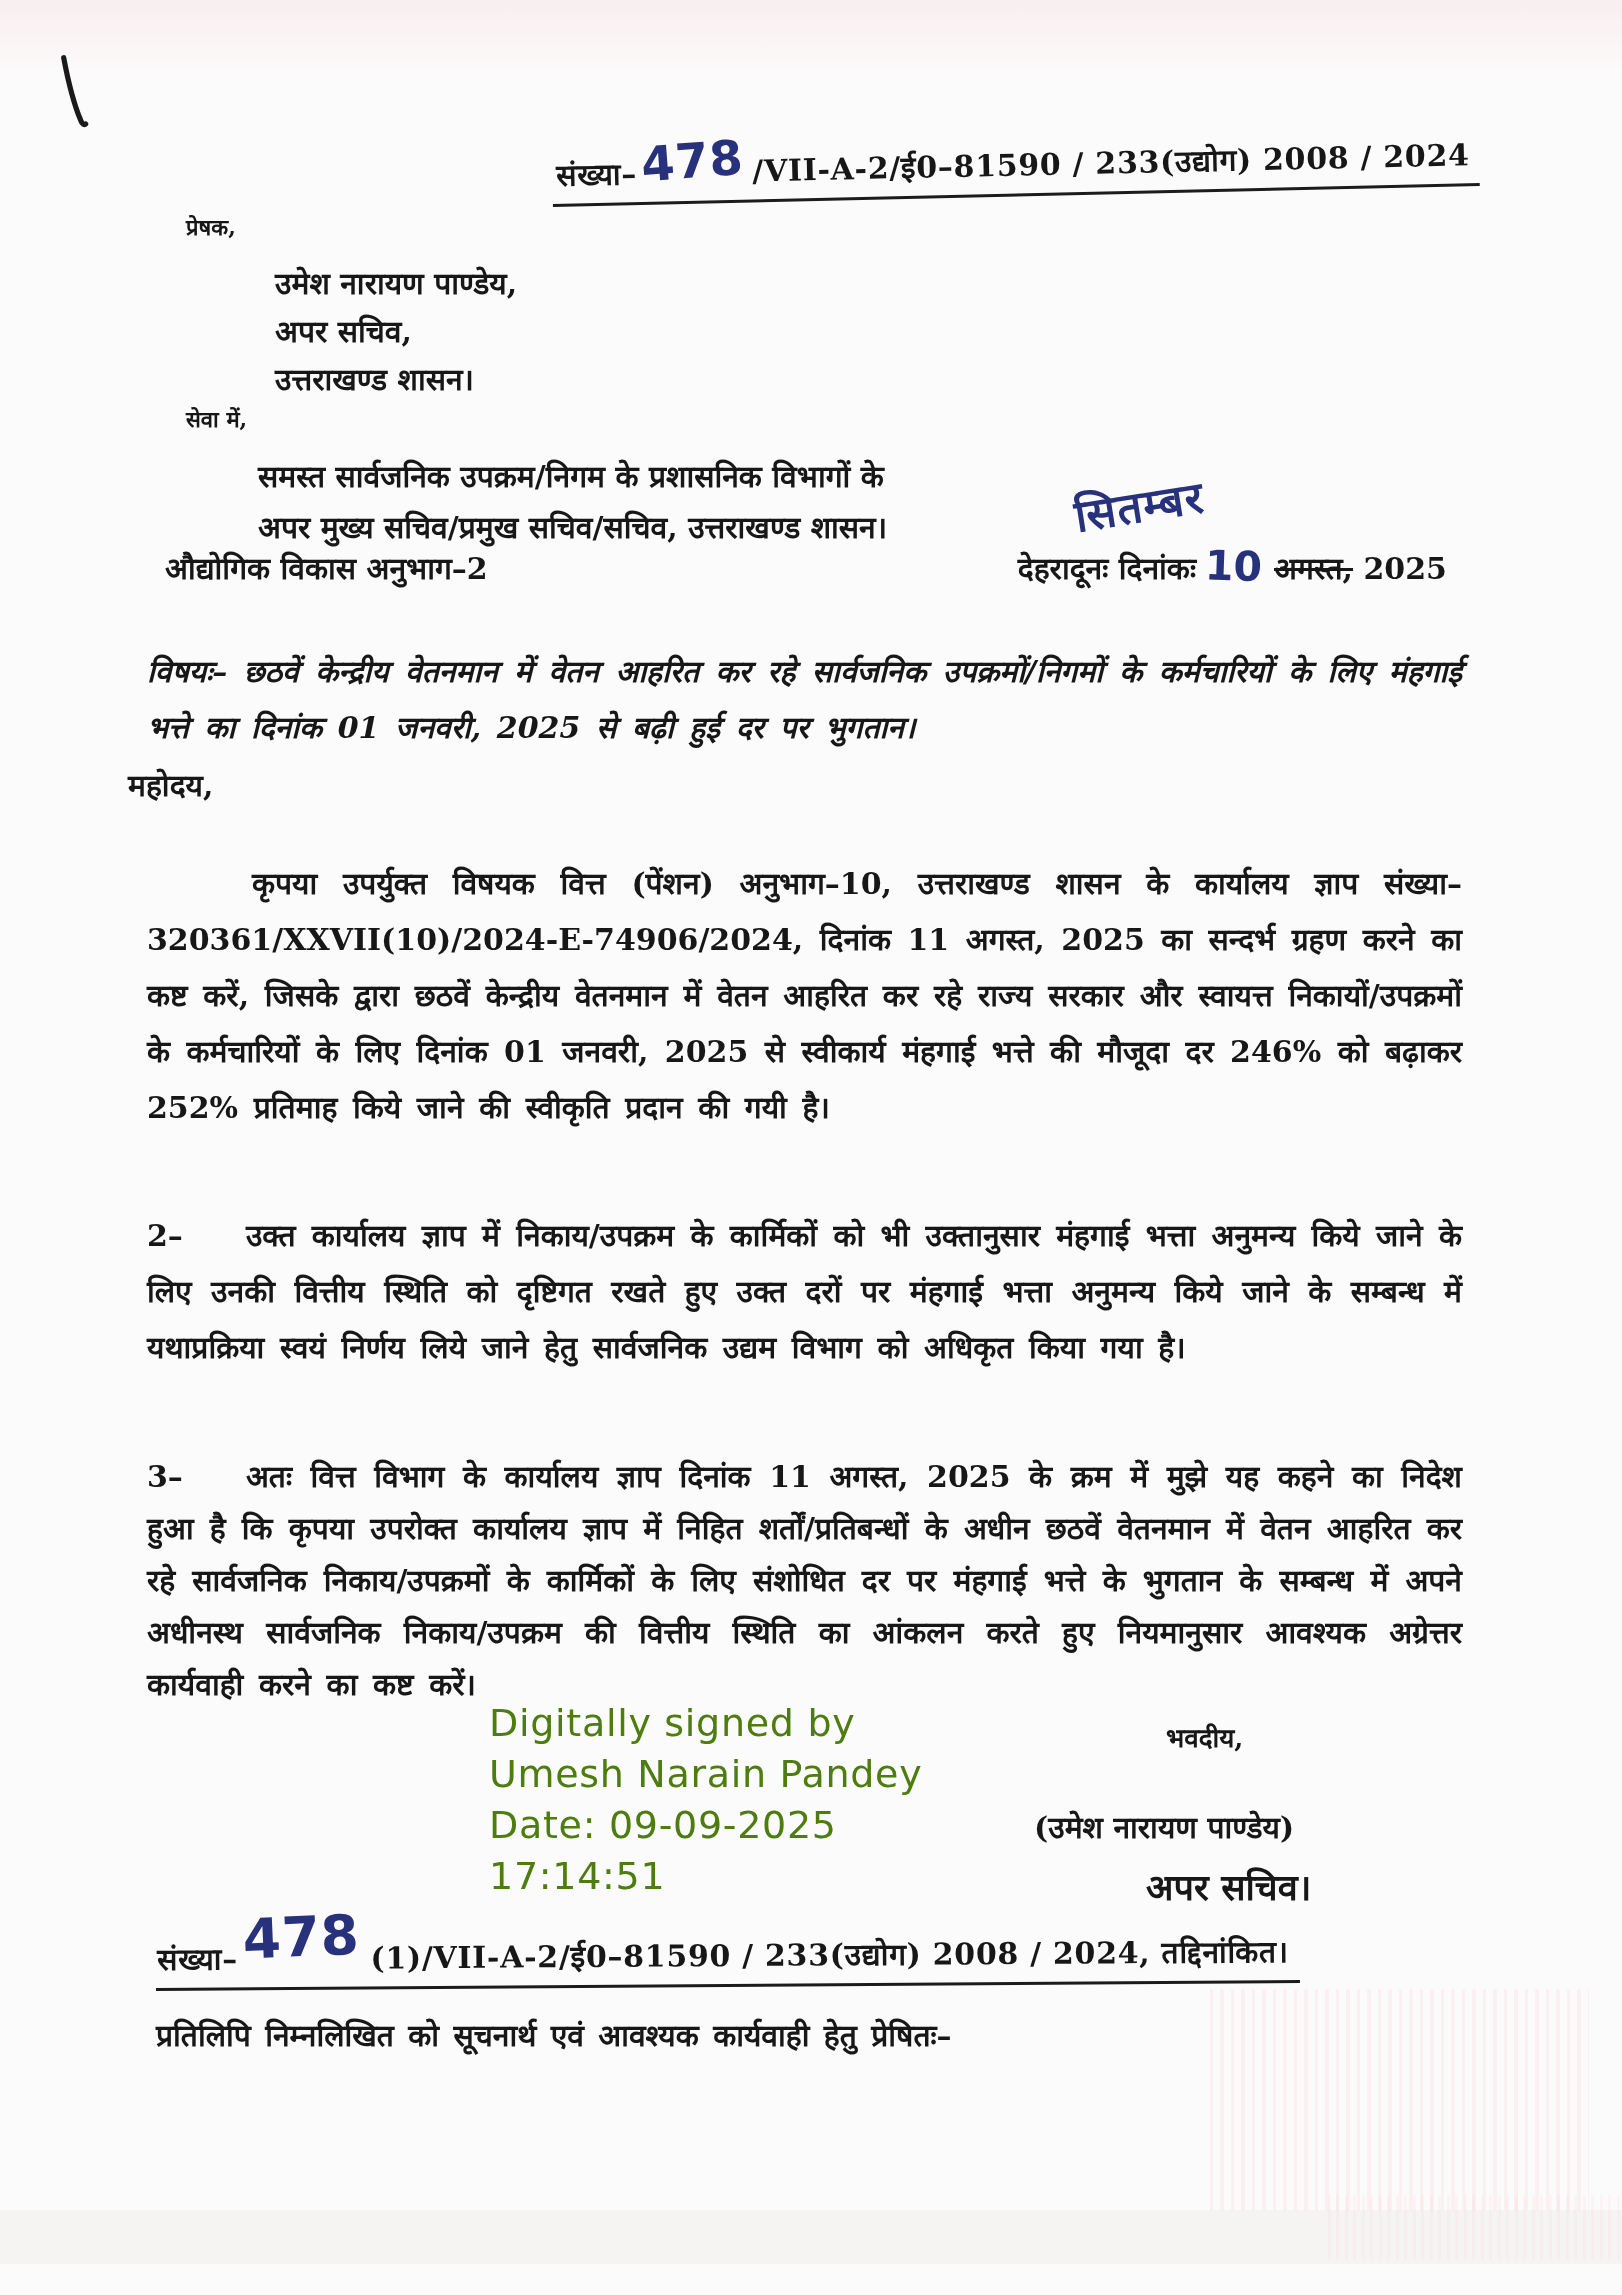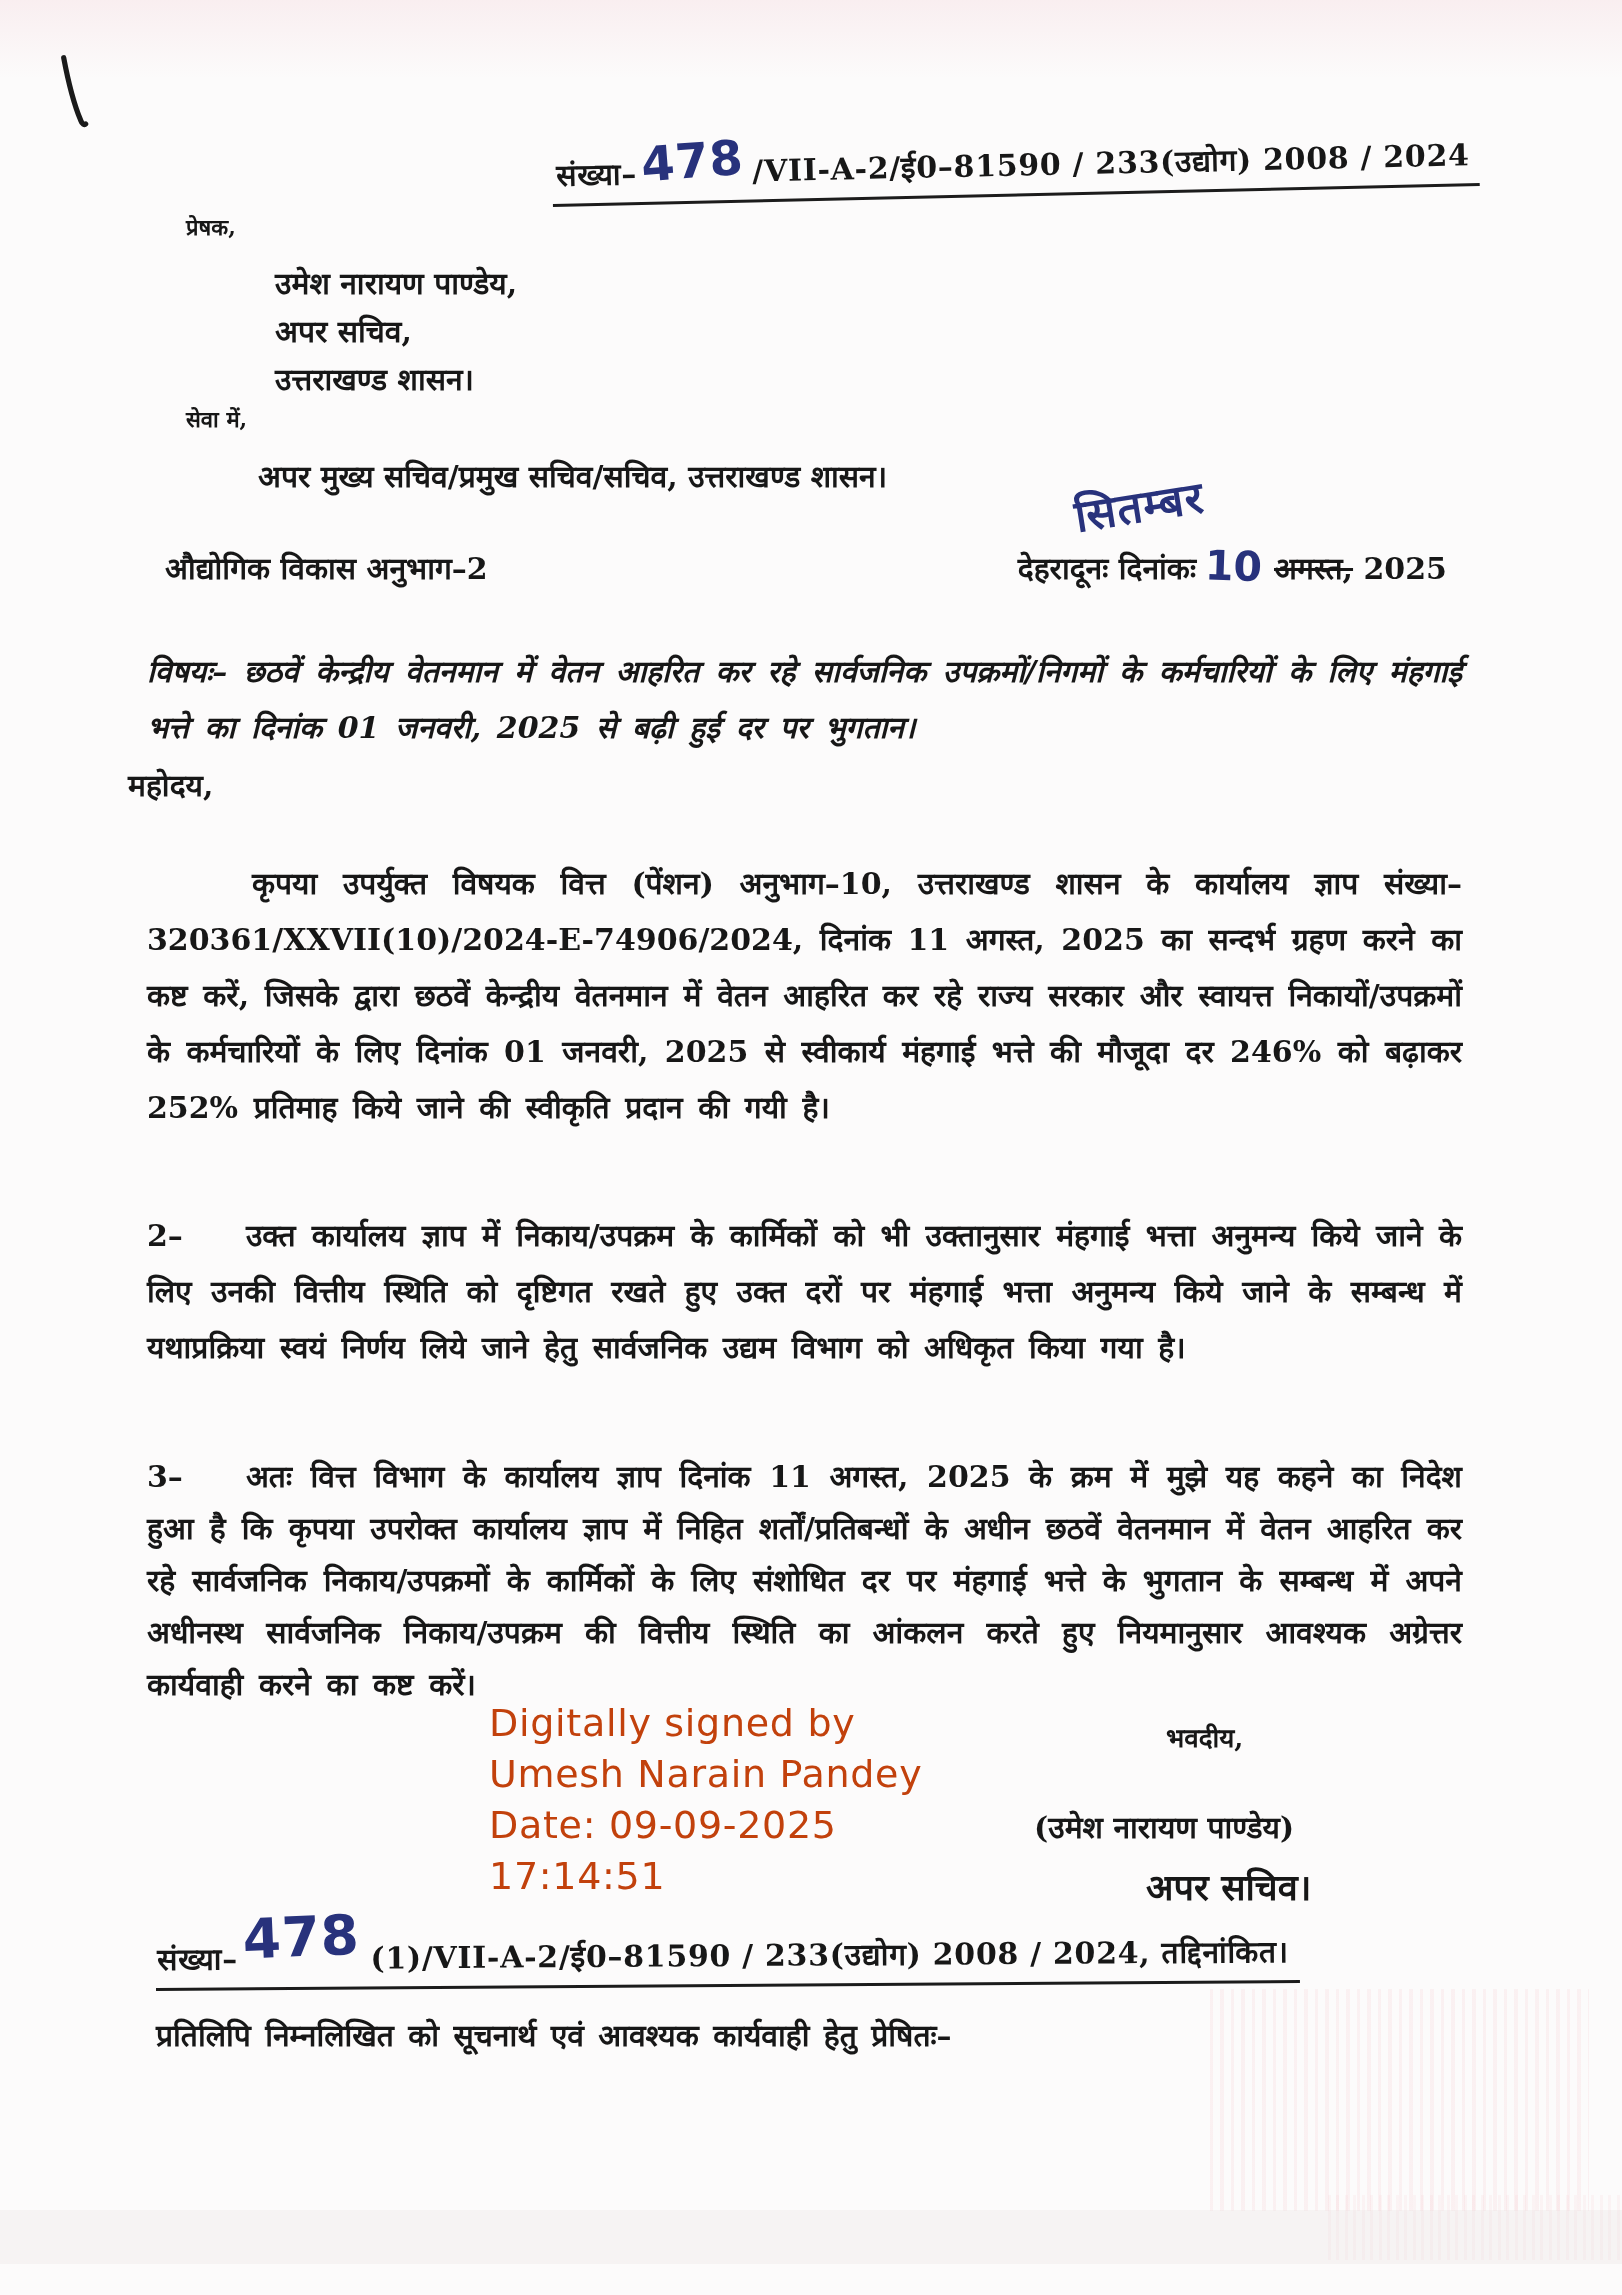--- a/index.html
+++ b/index.html
@@ -59,21 +59,21 @@
   .subject-para{top:614px;font-style:italic;}
   .salutation{position:absolute;left:128px;top:764px;font-size:30px;text-align:center;}
   .para1{top:826px;text-indent:105px;}
   .para2{top:1178px;}
   .para3{top:1421px;line-height:52px;}
   .para-num{margin-right:63px;}
 
   .digital-sig{
     position:absolute;left:489px;top:1698px;
     font-family:"DejaVu Sans", sans-serif;
-    font-size:38px;line-height:51px;color:#c2410c;
+    font-size:38px;line-height:51px;color:#4d7c0f;
     letter-spacing:0.7px;
   }
   .closing{position:absolute;left:1166px;top:1719px;font-size:26px;}
   .sig-name{position:absolute;left:1034px;top:1806px;font-size:30px;white-space:nowrap;}
   .sig-desig{position:absolute;left:1146px;top:1862px;font-size:36px;}
 
   .footer-ref{
     position:absolute;left:156px;top:1938px;
     font-size:30px;letter-spacing:0.7px;
     border-bottom:3.3px solid #1b1b1b;padding:0 10.5px 9.2px 1.3px;
@@ -106,20 +106,21 @@
 
   <div class="abs from-lines hindi">
     <div>उमेश नारायण पाण्डेय,</div>
     <div>अपर सचिव,</div>
     <div>उत्तराखण्ड शासन।</div>
   </div>
 
   <div class="abs block-label hindi seva-label">सेवा में,</div>
 
   <div class="abs to-lines hindi">
+    <div>समस्त सार्वजनिक उपक्रम/निगम के प्रशासनिक विभागों के</div>
     <div>अपर मुख्य सचिव/प्रमुख सचिव/सचिव, उत्तराखण्ड शासन।</div>
   </div>
 
   <div class="hw hw-month">सितम्बर</div>
 
   <div class="dept-date hindi">
     <span>औद्योगिक विकास अनुभाग–2</span>
     <span class="date-cluster">
       <span>देहरादूनः दिनांकः</span><span class="hw hw-day">10</span><span class="struck">अगस्त,</span>
       <span>2025</span>

